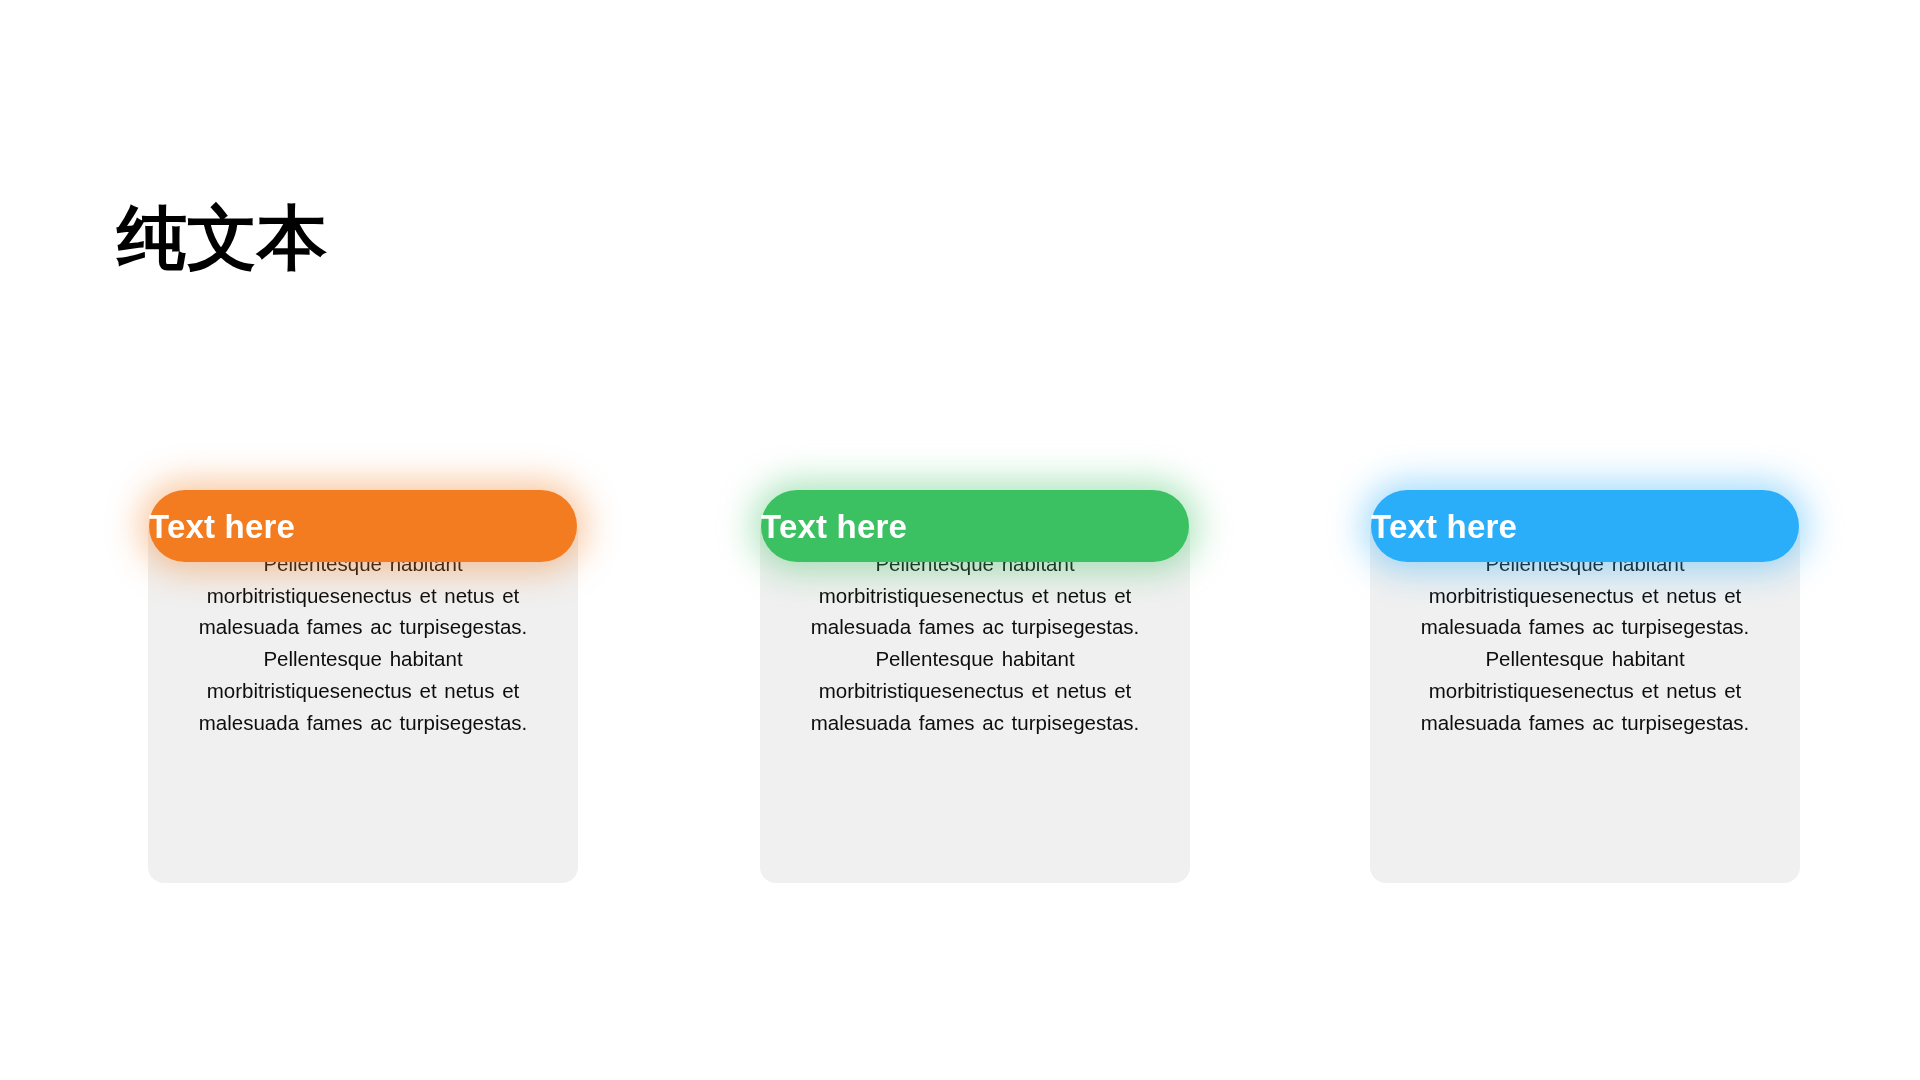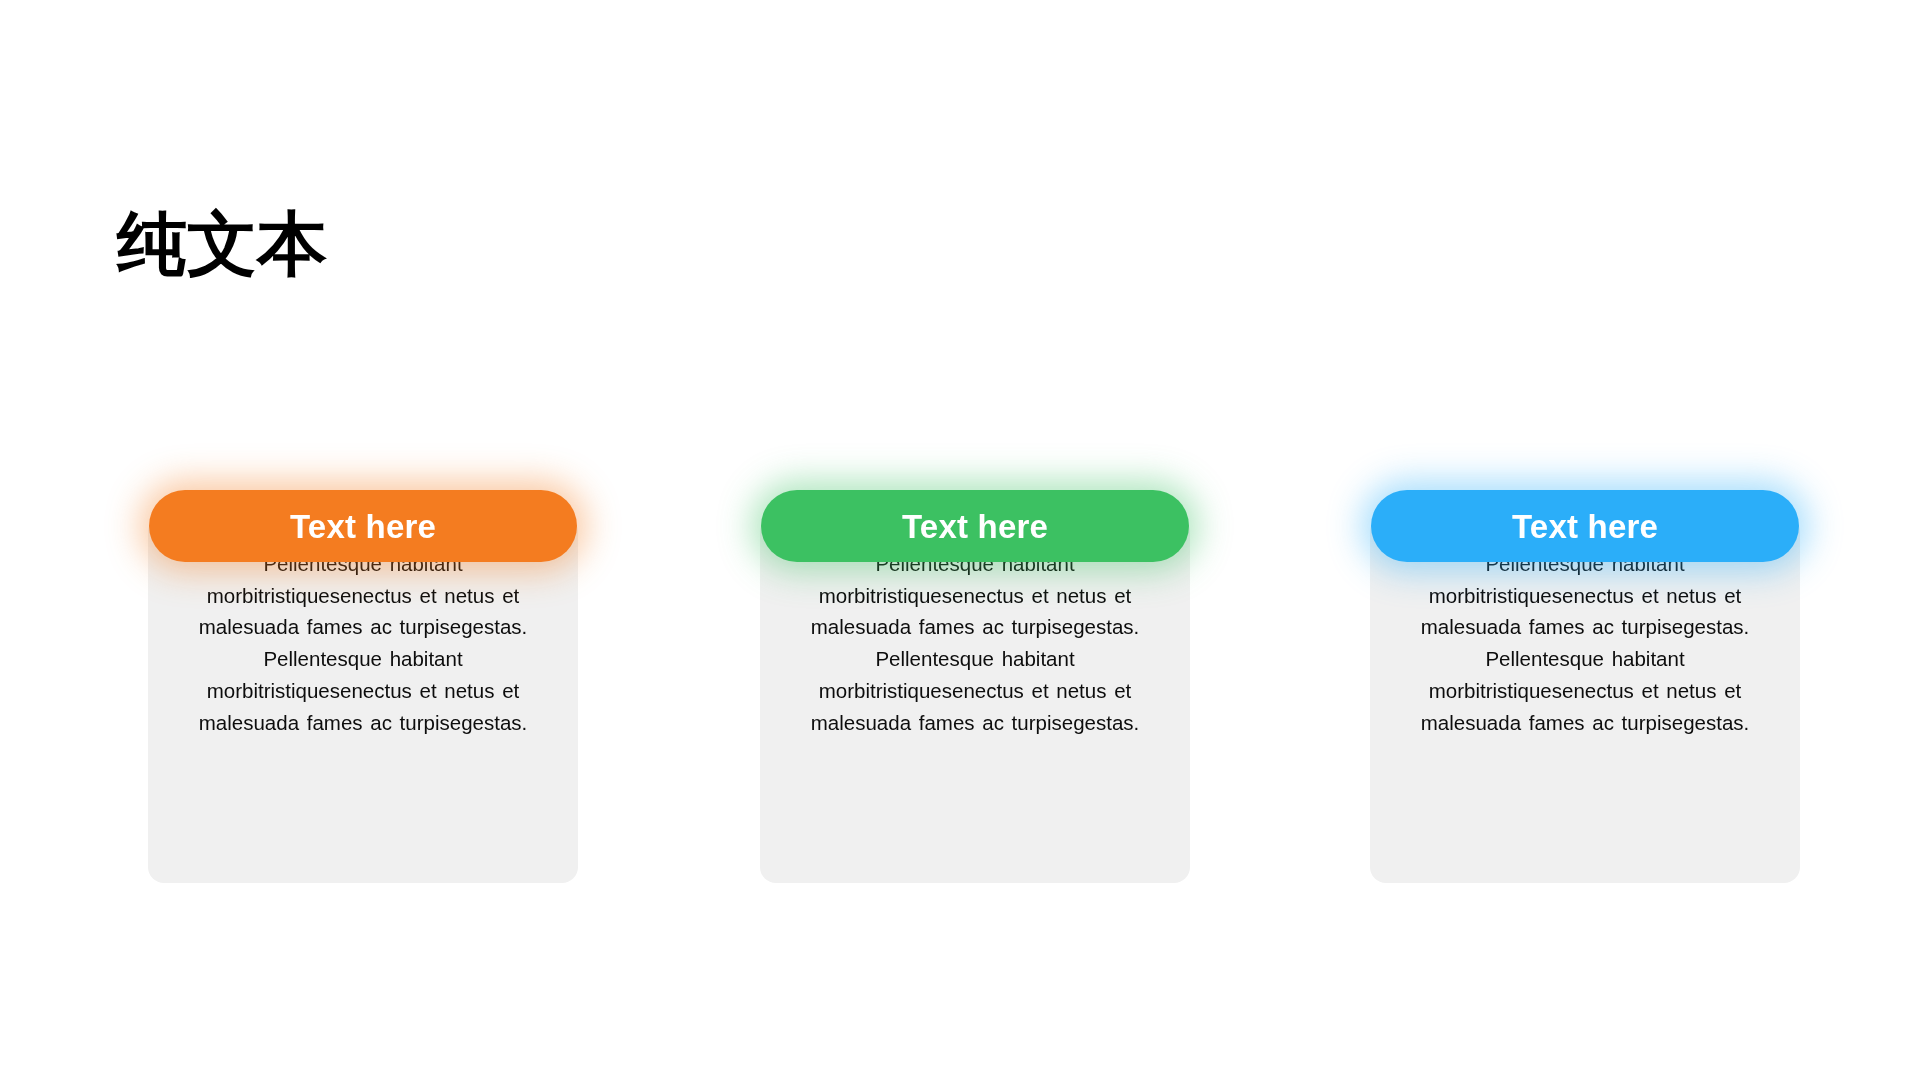--- a/index.html
+++ b/index.html
@@ -25,21 +25,21 @@
     position: absolute;
     left: 117px;
     top: 244px;
     transform: translateY(-50%);
     font-size: 70px;
     line-height: 1.0;
     font-weight: 700;
     color: #000000;
     letter-spacing: 0px;
     white-space: nowrap;
-    font-family: Liberation Sans, sans-serif;
+    font-family: Liberation Mono, monospace;
   }
 
   .cards {
     position: absolute;
     left: 0;
     top: 0;
     width: 1920px;
     height: 1080px;
   }
 
@@ -80,21 +80,20 @@
 
   .card-pill {
     position: absolute;
     left: 1px;
     top: 0px;
     width: 428px;
     height: 72px;
     border-radius: 36px;
     display: flex;
     align-items: center;
-    justify-content: center;
     box-sizing: border-box;
   }
 
   .pill-label {
     color: #ffffff;
     font-size: 33px;
     font-weight: 700;
     line-height: 1;
     letter-spacing: 0.2px;
     font-family: "Liberation Sans", "DejaVu Sans", sans-serif;

